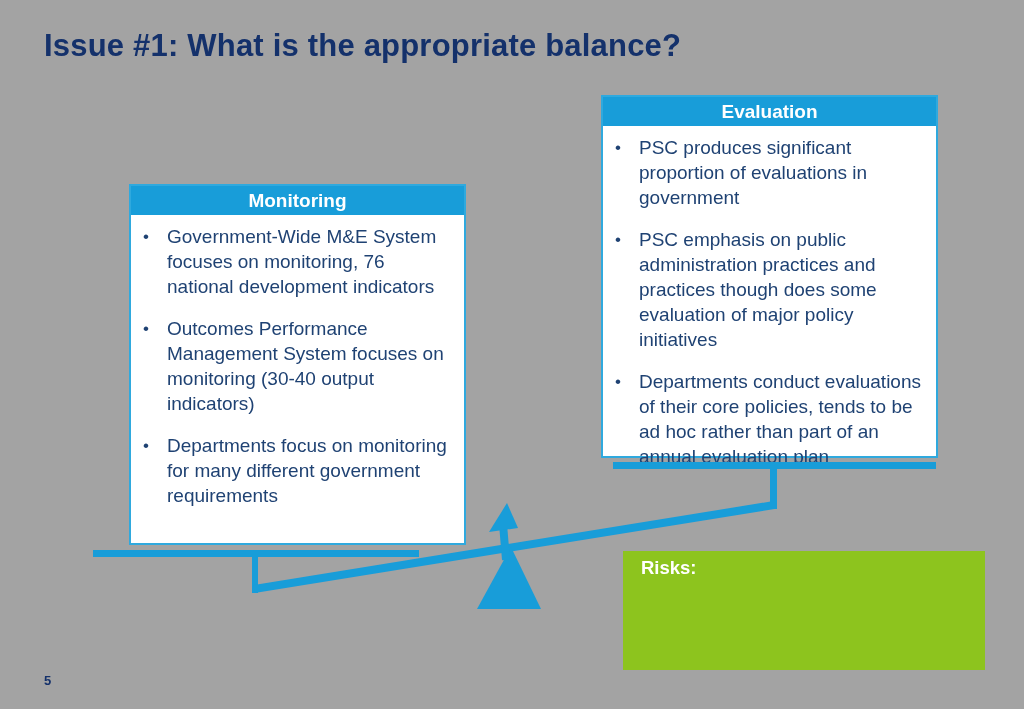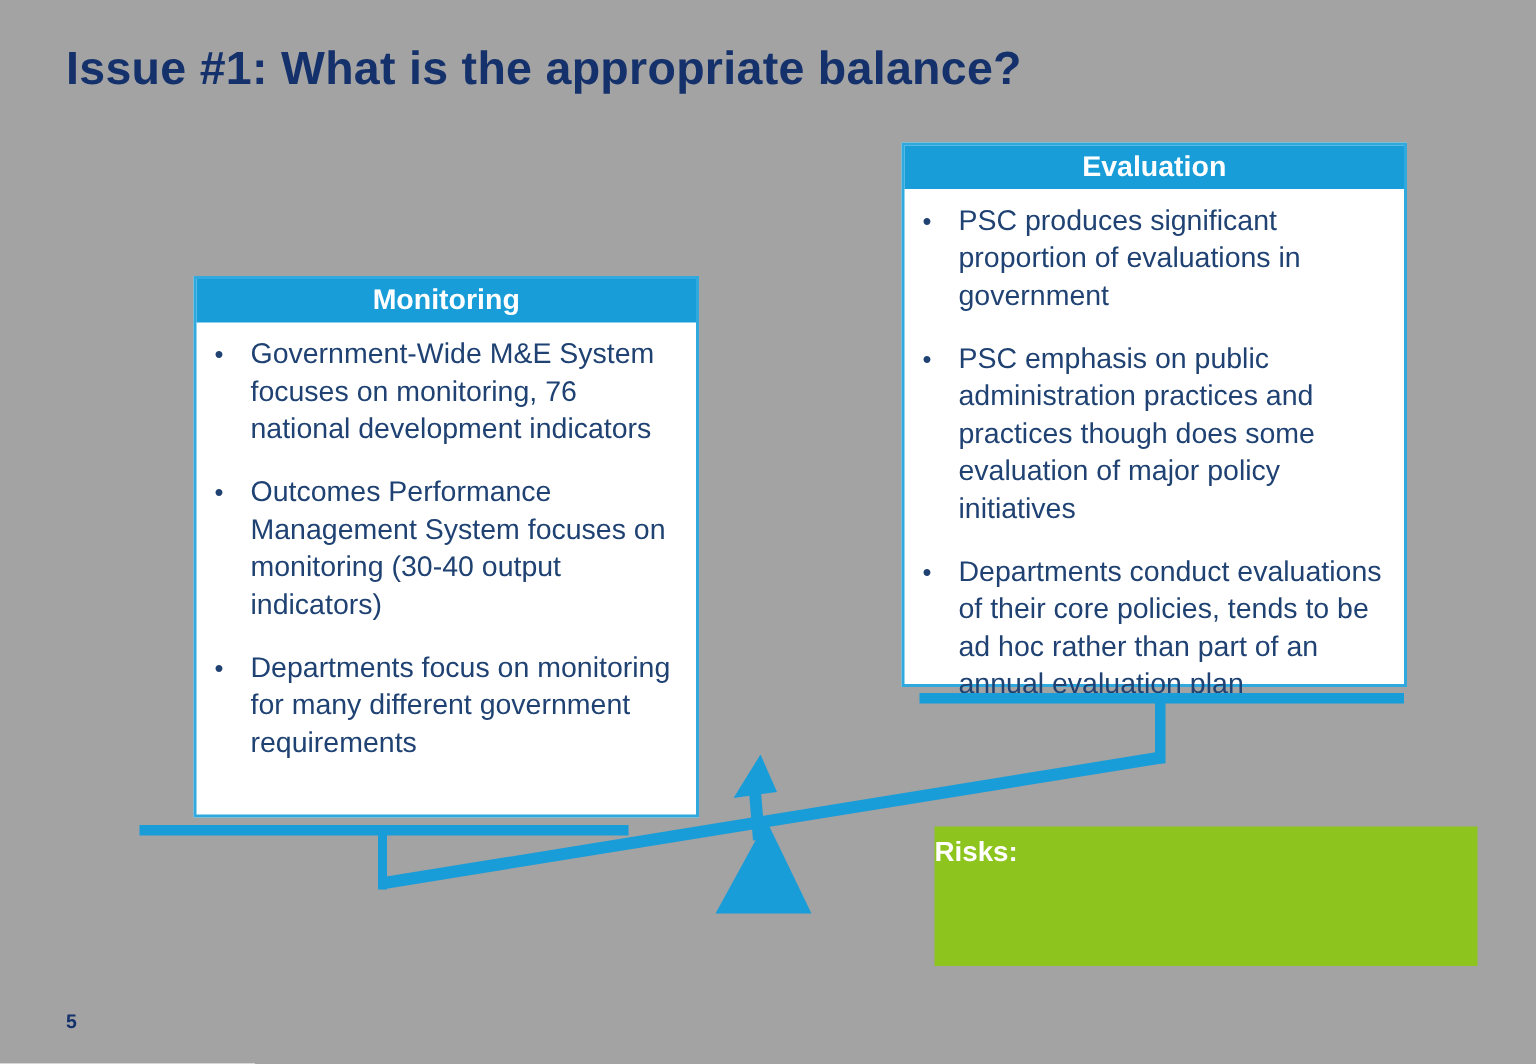--- a/index.html
+++ b/index.html
@@ -68,27 +68,27 @@
     width: 1024px;
     height: 709px;
     pointer-events: none;
   }
   .cyan-fill   { fill: var(--accent-cyan, #189DD9); }
   .cyan-stroke { stroke: var(--accent-cyan, #189DD9); }
 
   .risks-box {
     position: absolute;
     left: 623px; top: 551px;
-    width: 362px; height: 93px;
+    width: 362px; height: 119px;
     background: var(--accent-green, #8DC41E);
     color: #ffffff;
     font-weight: bold;
     font-size: 18.5px;
     line-height: 23.5px;
-    padding: 5px 10px 0 0;
+    padding: 5px 10px 0 18px;
   }
   .risks-box p { margin: 0; }
 
   .page-number {
     position: absolute;
     left: 44px; top: 673px;
     font-size: 13px;
     font-weight: bold;
     color: var(--title-navy, #14316B);
   }

